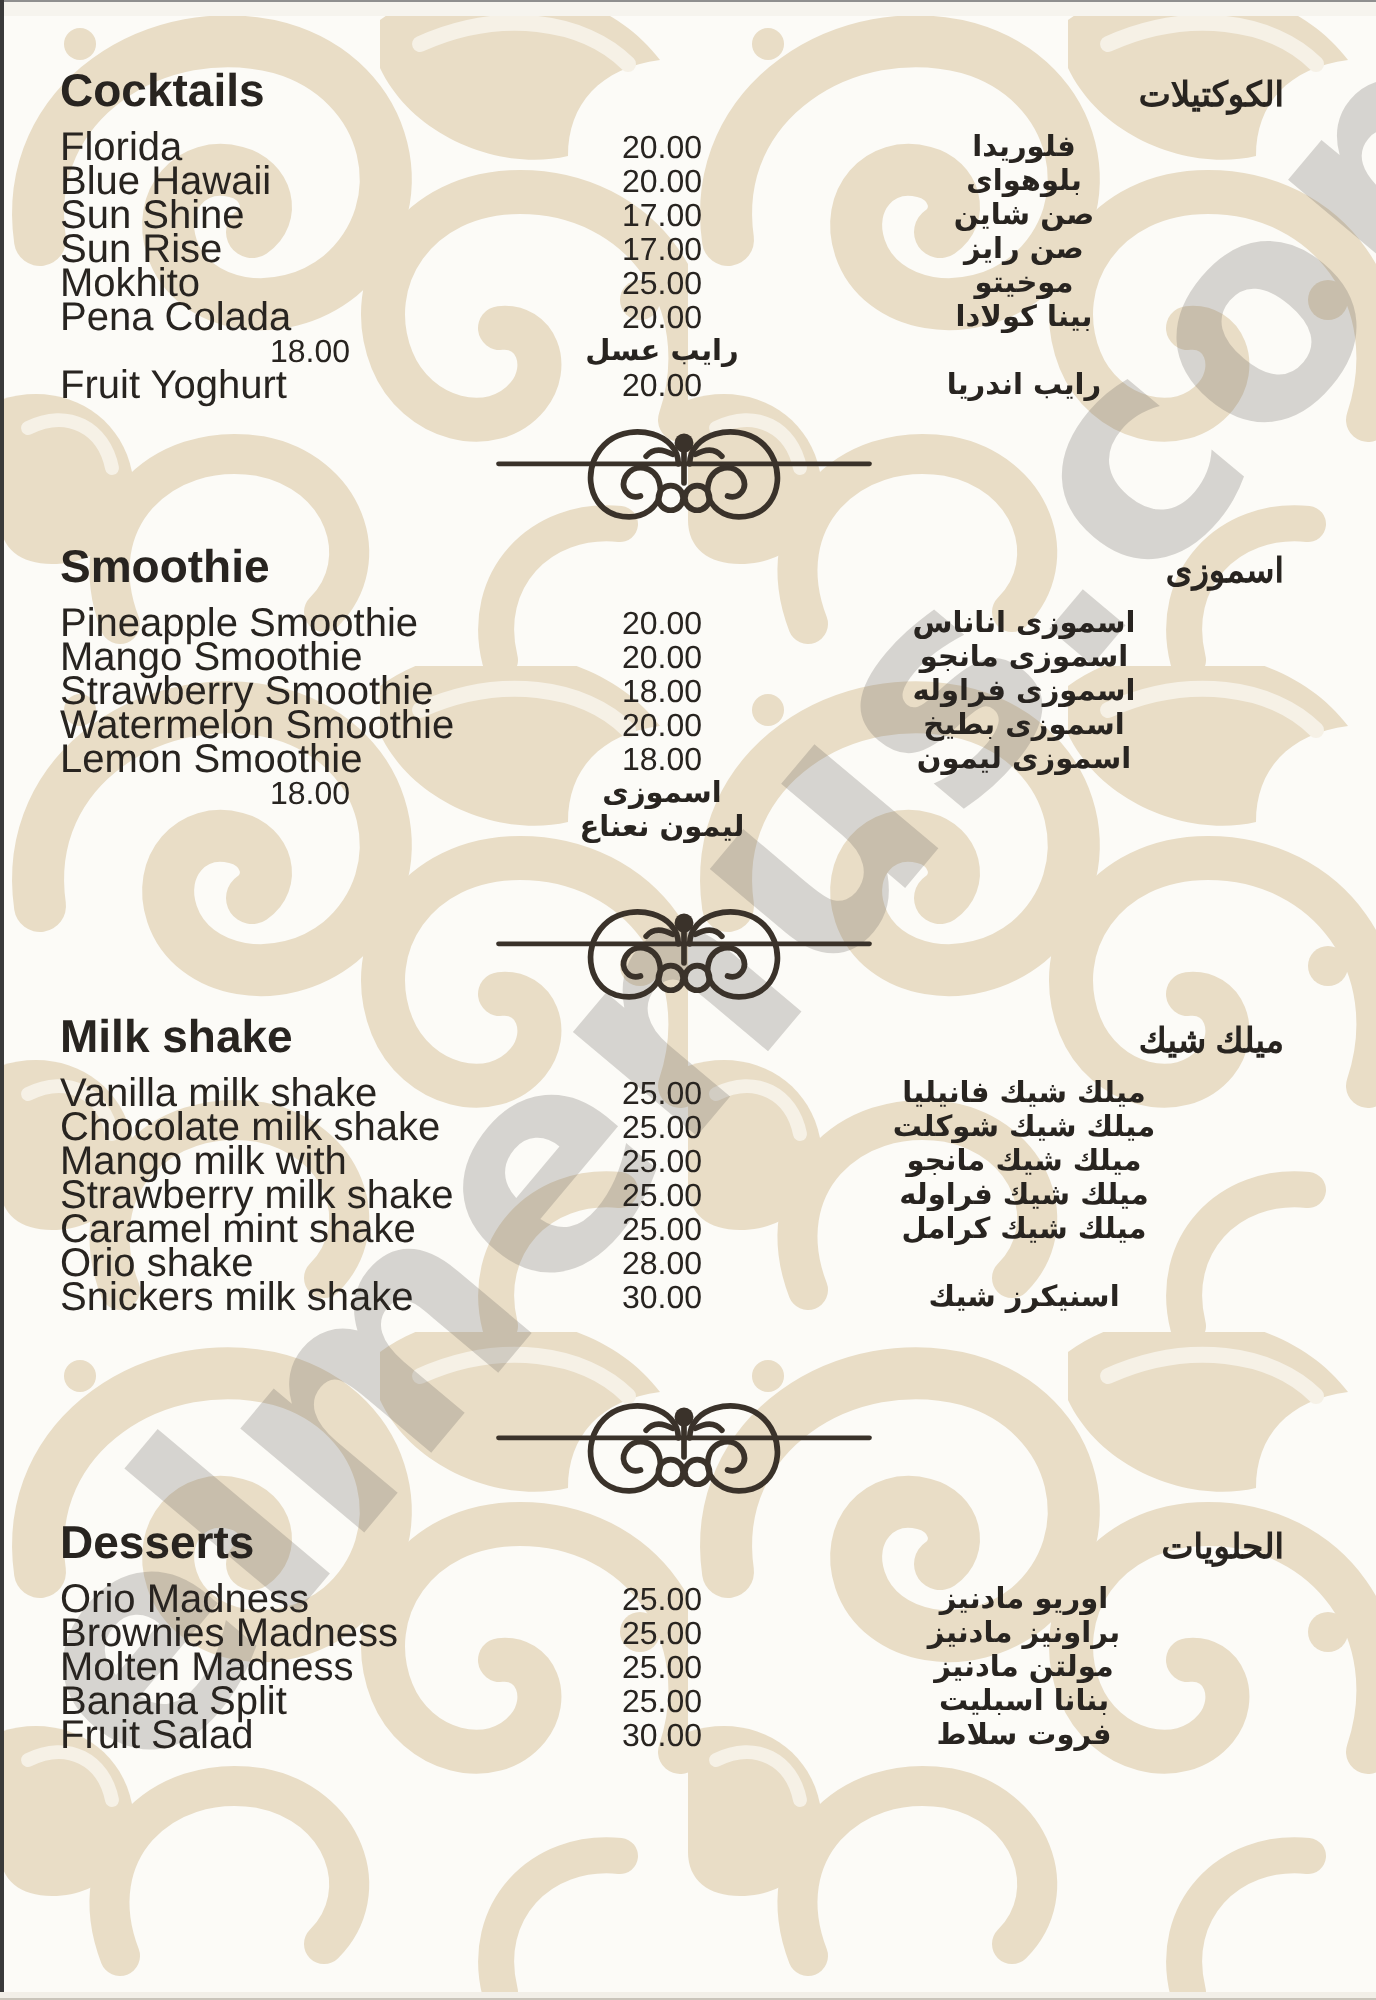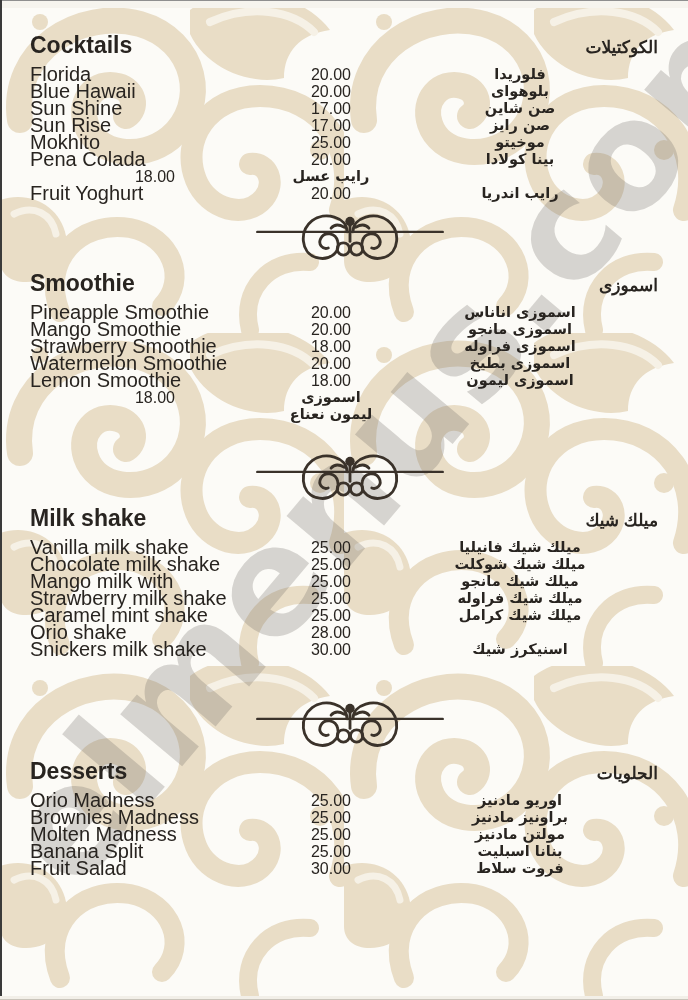--- a/index.html
+++ b/index.html
@@ -24,21 +24,21 @@
     color:#6e6964;opacity:.26;
     transform:rotate(-50deg);
     pointer-events:none;
     white-space:nowrap;
   }
   .edge-left{position:absolute;z-index:3;left:0;top:0;bottom:0;width:2px;background:#3a3a3a;}
   .edge-top{position:absolute;z-index:3;left:0;right:0;top:0;height:7px;background:#f6f4ee;border-top:1px solid #8f8f8f;}
   .edge-bottom{position:absolute;z-index:3;left:0;right:0;bottom:0;height:3px;background:#f2efe8;border-bottom:1px solid #c9c4ba;}
   .content{
     position:relative;z-index:2;
-    padding:33px 30px 0 30px;
+    padding:33px 46px 0 30px;
   }
   .section-header{
     display:flex;justify-content:space-between;align-items:baseline;
     height:24px;
   }
   .title-en{
     margin:0;font-size:23px;line-height:24px;font-weight:bold;
     font-family:"Liberation Sans", sans-serif;
   }
   .title-ar{

